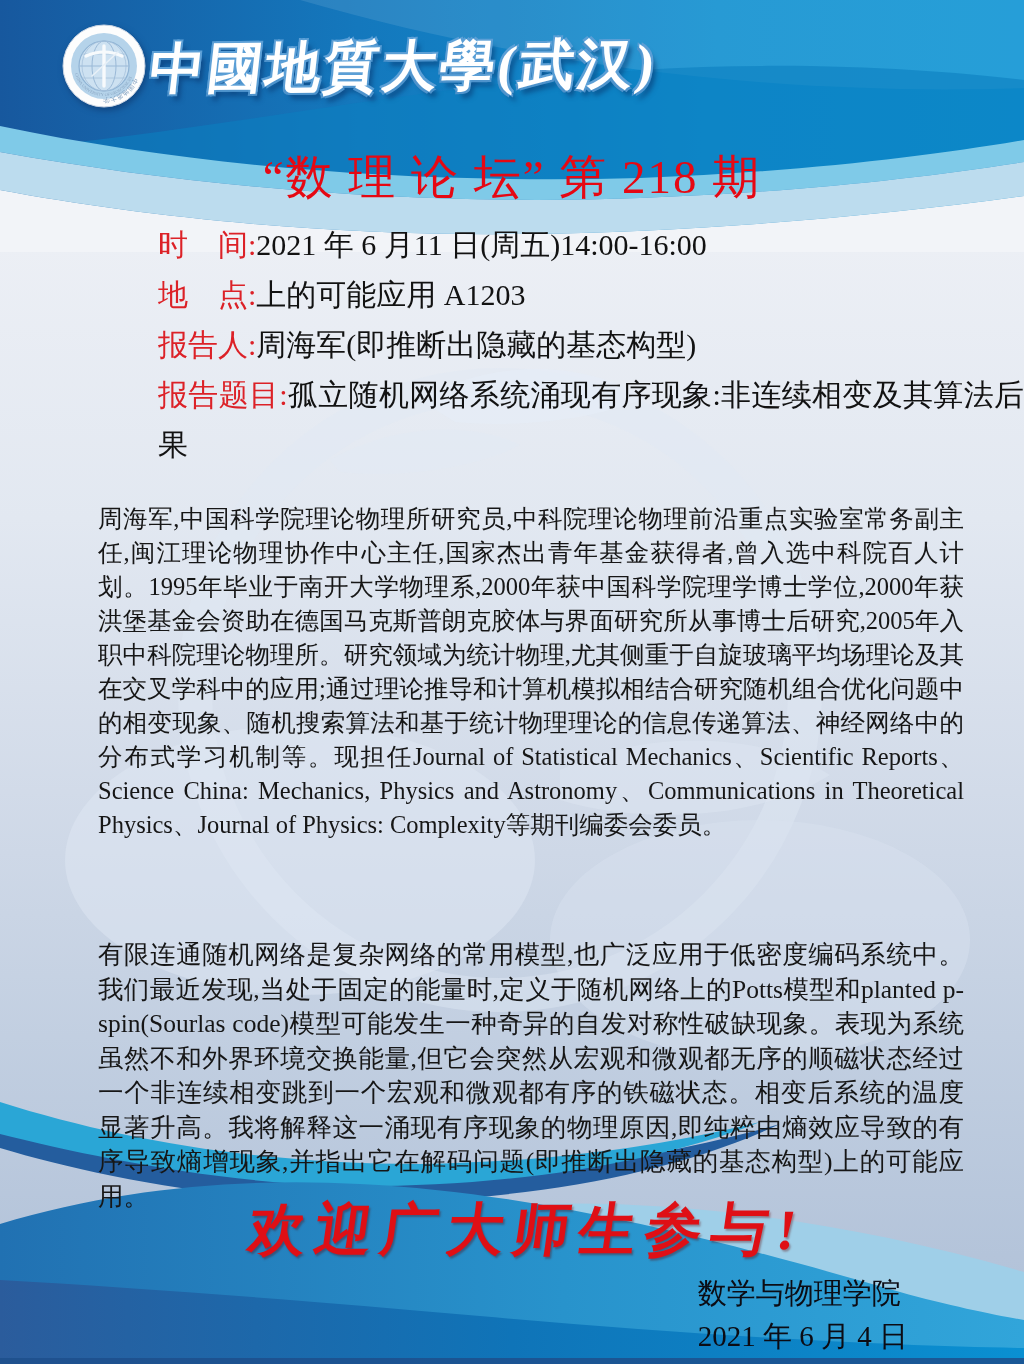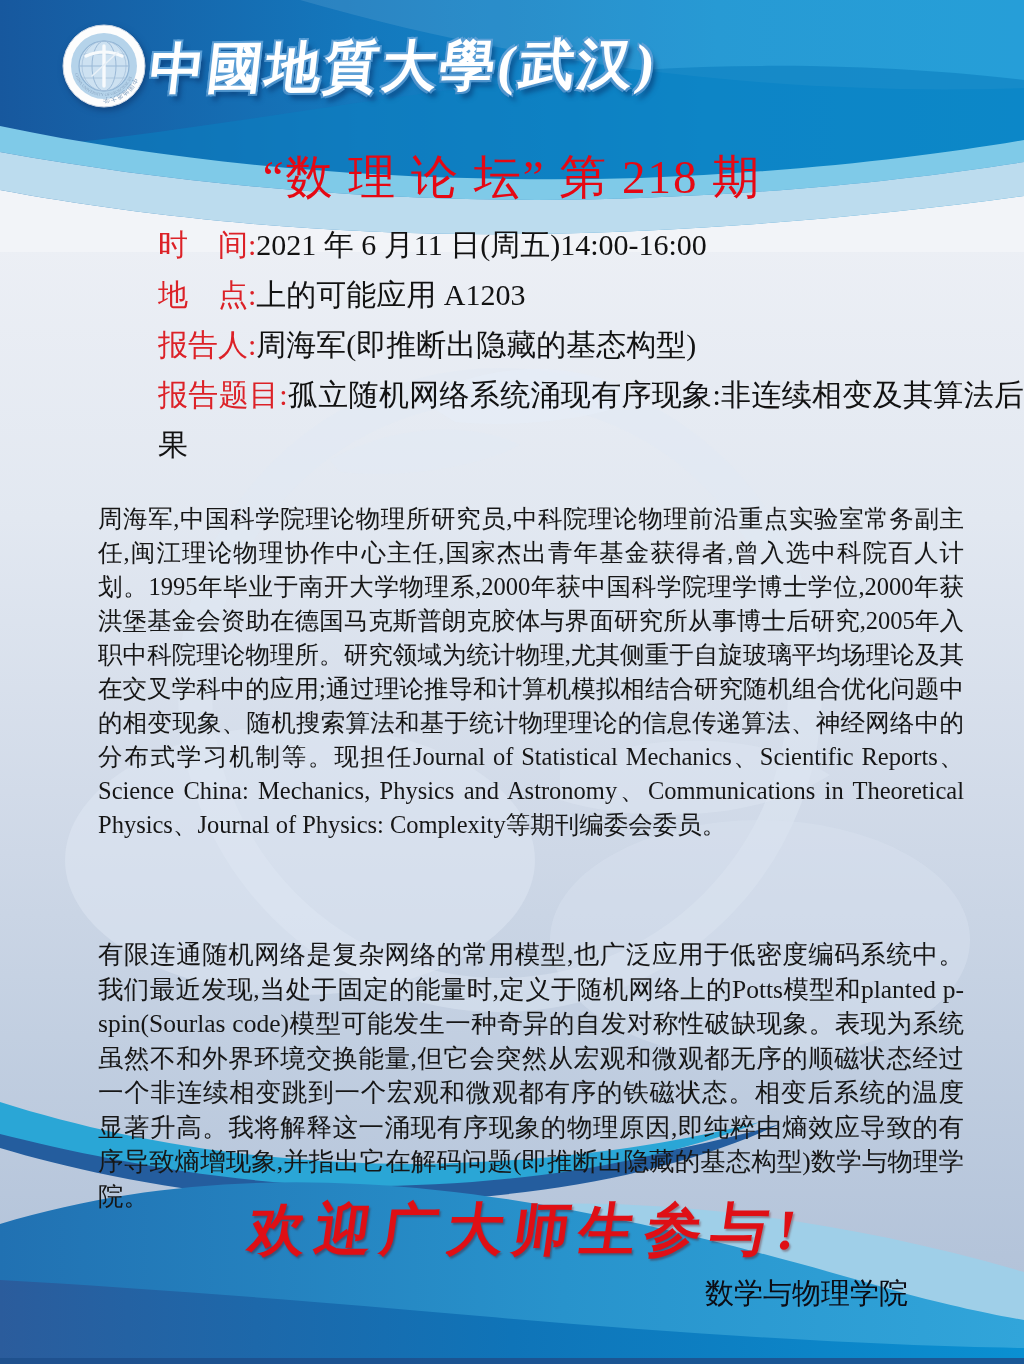--- a/index.html
+++ b/index.html
@@ -148,22 +148,23 @@
       <div class="info-row">
         <span class="info-label">报告人:</span><span class="info-value">周海军(即推断出隐藏的基态构型)</span>
       </div>
       <div class="info-row">
         <span class="info-label">报告题目:</span><span class="info-value">孤立随机网络系统涌现有序现象:非连续相变及其算法后果</span>
       </div>
     </div>
 
     <div class="section-body sec1-body">周海军,中国科学院理论物理所研究员,中科院理论物理前沿重点实验室常务副主任,闽江理论物理协作中心主任,国家杰出青年基金获得者,曾入选中科院百人计划。1995年毕业于南开大学物理系,2000年获中国科学院理学博士学位,2000年获洪堡基金会资助在德国马克斯普朗克胶体与界面研究所从事博士后研究,2005年入职中科院理论物理所。研究领域为统计物理,尤其侧重于自旋玻璃平均场理论及其在交叉学科中的应用;通过理论推导和计算机模拟相结合研究随机组合优化问题中的相变现象、随机搜索算法和基于统计物理理论的信息传递算法、神经网络中的分布式学习机制等。现担任Journal of Statistical Mechanics、Scientific Reports、Science China: Mechanics, Physics and Astronomy、Communications in Theoretical Physics、Journal of Physics: Complexity等期刊编委会委员。</div>
 
-    <div class="section-body sec2-body">有限连通随机网络是复杂网络的常用模型,也广泛应用于低密度编码系统中。我们最近发现,当处于固定的能量时,定义于随机网络上的Potts模型和planted p-spin(Sourlas code)模型可能发生一种奇异的自发对称性破缺现象。表现为系统虽然不和外界环境交换能量,但它会突然从宏观和微观都无序的顺磁状态经过一个非连续相变跳到一个宏观和微观都有序的铁磁状态。相变后系统的温度显著升高。我将解释这一涌现有序现象的物理原因,即纯粹由熵效应导致的有序导致熵增现象,并指出它在解码问题(即推断出隐藏的基态构型)数学与物理学院。</div>
+    <div class="section-body sec2-body">有限连通随机网络是复杂网络的常用模型,也广泛应用于低密度编码系统中。我们最近发现,当处于固定的能量时,定义于随机网络上的Potts模型和planted p-spin(Sourlas code)模型可能发生一种奇异的自发对称性破缺现象。表现为系统虽然不和外界环境交换能量,但它会突然从宏观和微观都无序的顺磁状态经过一个非连续相变跳到一个宏观和微观都有序的铁磁状态。相变后系统的温度显著升高。我将解释这一涌现有序现象的物理原因,即纯粹由熵效应导致的有序导致熵增现象,并指出它在解码问题(即推断出隐藏的基态构型)上的可能应用。</div>
 
     <div class="welcome">欢迎广大师生参与!</div>
 
     <div class="signature">
       <div>数学与物理学院</div>
+      <div>2021 年 6 月 4 日</div>
     </div>
 
   </div>
 </div>
 
 </body></html>

